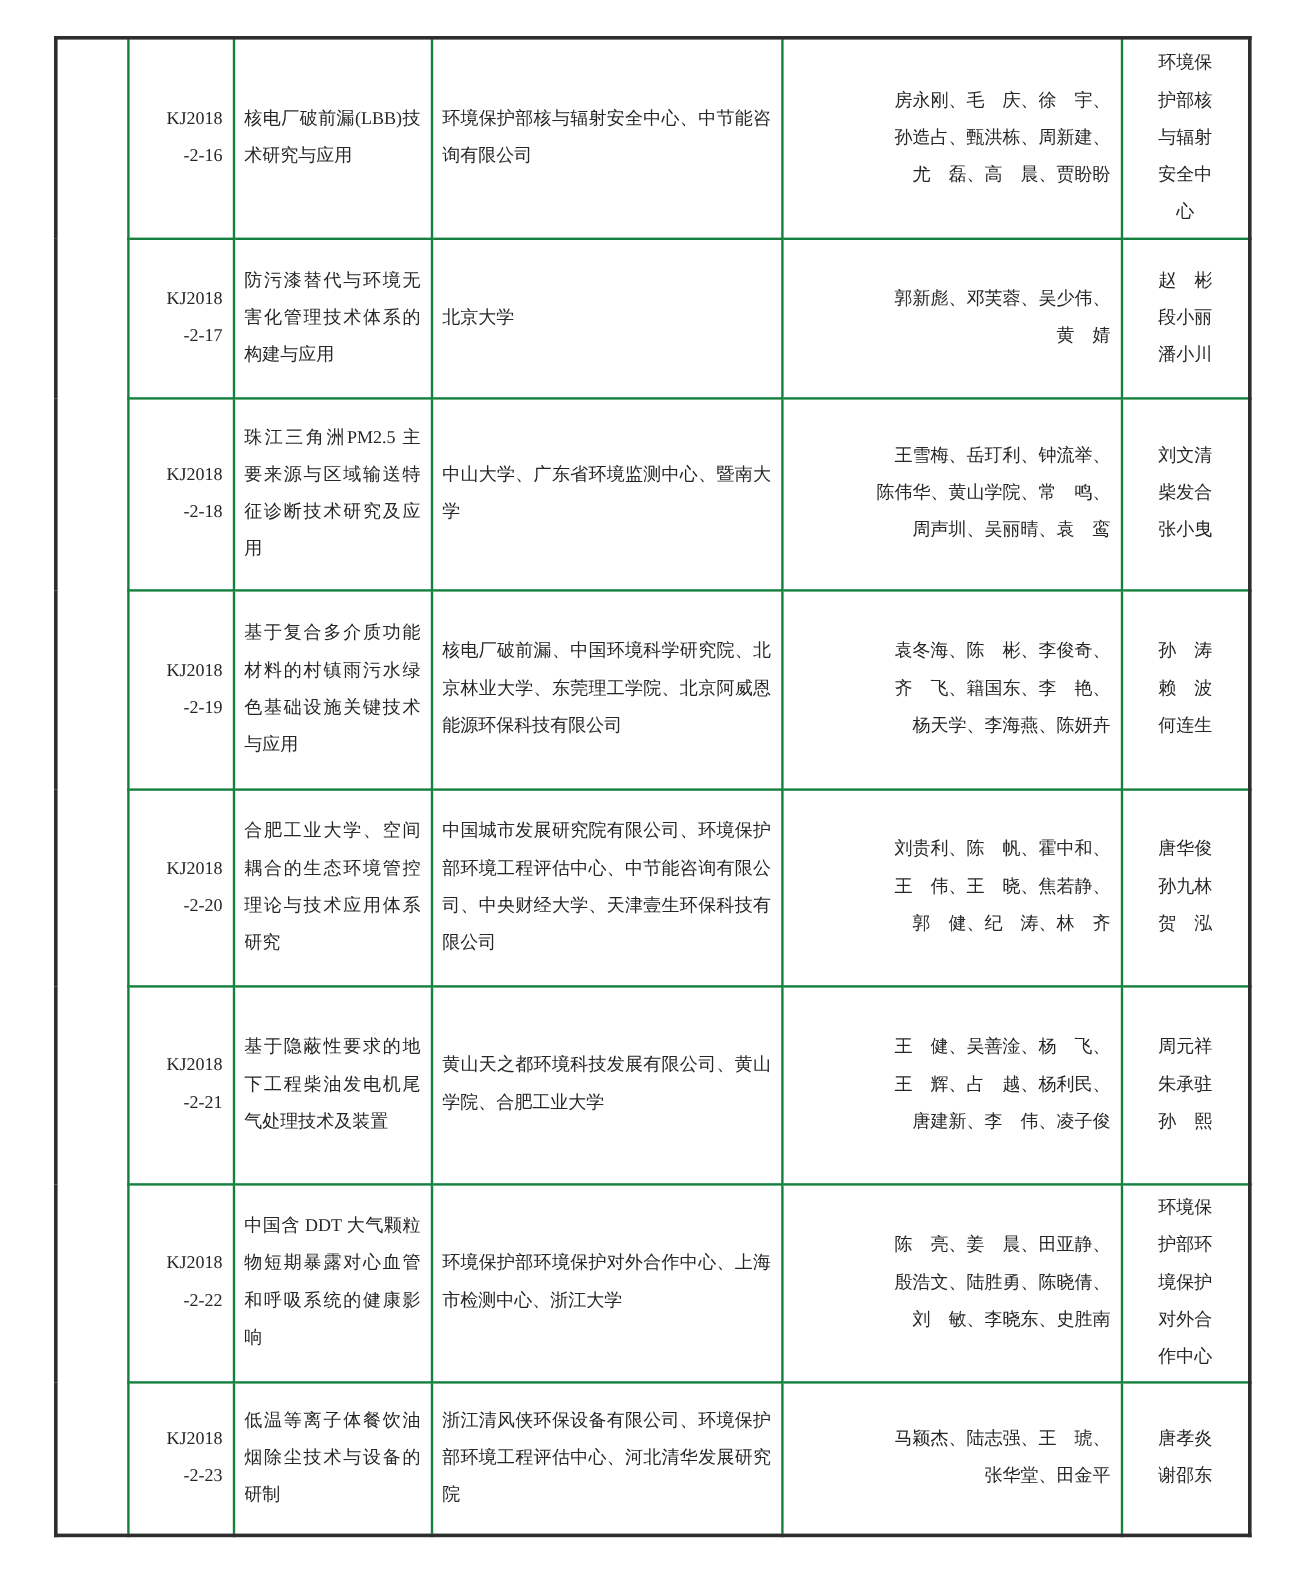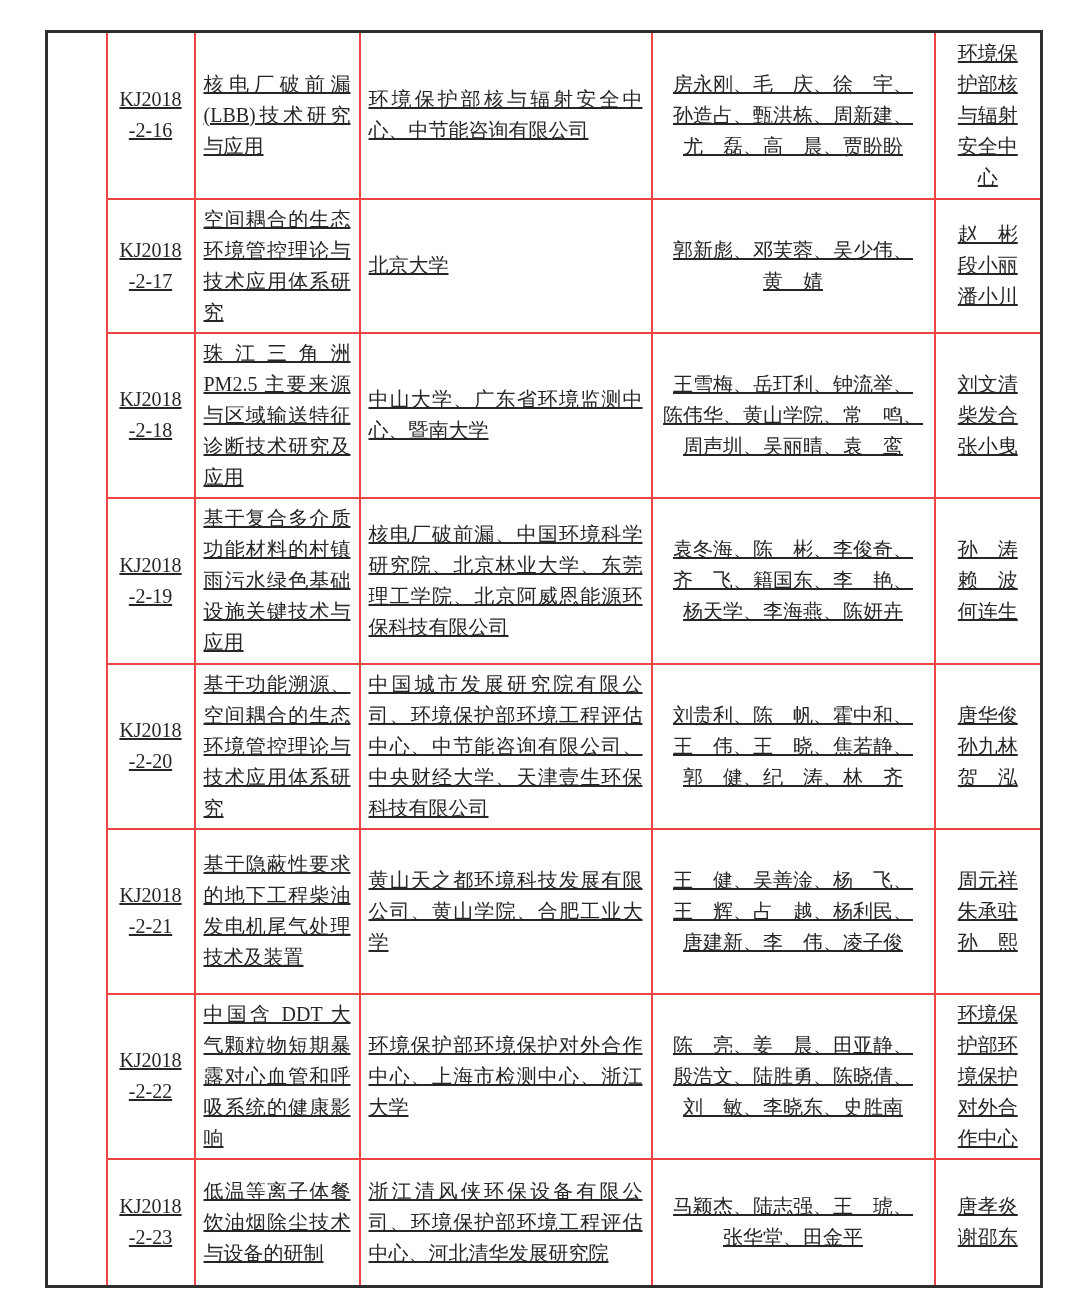--- a/index.html
+++ b/index.html
@@ -18,64 +18,63 @@
   table.award-table {
     position: absolute;
     left: 45px;
     top: 30px;
     width: 995px;
     border-collapse: collapse;
     table-layout: fixed;
     border: 3px solid #2e2e2e;
   }
   table.award-table td {
-    border: 2px solid #ef4444;
+    border: 2px solid #15803d;
     vertical-align: middle;
-    font-size: 20px;
+    font-size: 15px;
     line-height: 31px;
     padding: 4px 8px;
     box-sizing: border-box;
     overflow: hidden;
-    text-decoration: underline;
   }
   
   col.c-margin   { width: 60px; }
   col.c-code     { width: 88px; }
   col.c-title    { width: 165px; }
   col.c-orgs     { width: 292px; }
   col.c-people   { width: 283px; }
   col.c-awardees { width: 107px; }
   
   tr.r1 { height: 167px; }
   tr.r2 { height: 133px; }
   tr.r3 { height: 160px; }
   tr.r4 { height: 166px; }
   tr.r5 { height: 164px; }
   tr.r6 { height: 165px; }
   tr.r7 { height: 165px; }
   tr.r8 { height: 128px; }
 
   td.cell-code {
     white-space: pre-line;
-    text-align: center;
+    text-align: right;
     padding-left: 13px;
   }
   td.cell-title {
     text-align: justify;
     text-justify: inter-ideograph;
     padding: 4px 9px;
   }
   td.cell-orgs {
     text-align: justify;
     text-justify: inter-ideograph;
     padding: 4px 14px;
   }
   td.cell-people {
     white-space: pre-line;
-    text-align: center;
+    text-align: right;
     padding: 4px 12px;
   }
   td.cell-awardees {
     white-space: pre-line;
     text-align: center;
     padding: 4px 5px;
   }
 </style>
 </head>
 <body>
@@ -102,21 +101,21 @@
 尤　磊、高　晨、贾盼盼</td>
         <td class="cell-awardees">环境保
 护部核
 与辐射
 安全中
 心</td>
       </tr>
       <tr class="r2">
         <td class="cell-code">KJ2018
 -2-17</td>
-        <td class="cell-title">空间耦合的生态环境管控理论与技术应用体系研究</td>
+        <td class="cell-title">防污漆替代与环境无害化管理技术体系的构建与应用</td>
         <td class="cell-orgs">北京大学</td>
         <td class="cell-people">郭新彪、邓芙蓉、吴少伟、
 黄　婧</td>
         <td class="cell-awardees">赵　彬
 段小丽
 潘小川</td>
       </tr>
       <tr class="r3">
         <td class="cell-code">KJ2018
 -2-18</td>
@@ -137,21 +136,21 @@
         <td class="cell-people">袁冬海、陈　彬、李俊奇、
 齐　飞、籍国东、李　艳、
 杨天学、李海燕、陈妍卉</td>
         <td class="cell-awardees">孙　涛
 赖　波
 何连生</td>
       </tr>
       <tr class="r5">
         <td class="cell-code">KJ2018
 -2-20</td>
-        <td class="cell-title">基于功能溯源、空间耦合的生态环境管控理论与技术应用体系研究</td>
+        <td class="cell-title">合肥工业大学、空间耦合的生态环境管控理论与技术应用体系研究</td>
         <td class="cell-orgs">中国城市发展研究院有限公司、环境保护部环境工程评估中心、中节能咨询有限公司、中央财经大学、天津壹生环保科技有限公司</td>
         <td class="cell-people">刘贵利、陈　帆、霍中和、
 王　伟、王　晓、焦若静、
 郭　健、纪　涛、林　齐</td>
         <td class="cell-awardees">唐华俊
 孙九林
 贺　泓</td>
       </tr>
       <tr class="r6">
         <td class="cell-code">KJ2018

